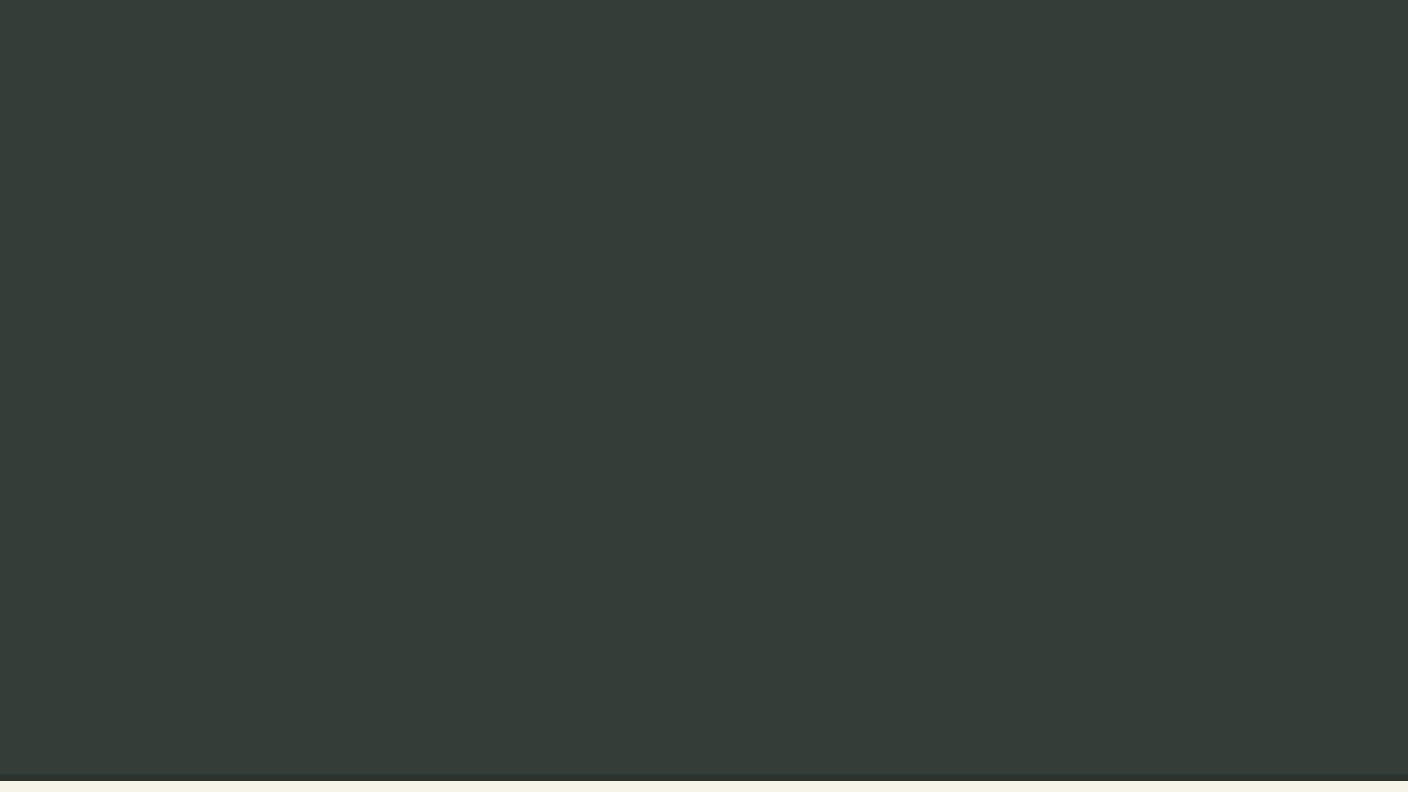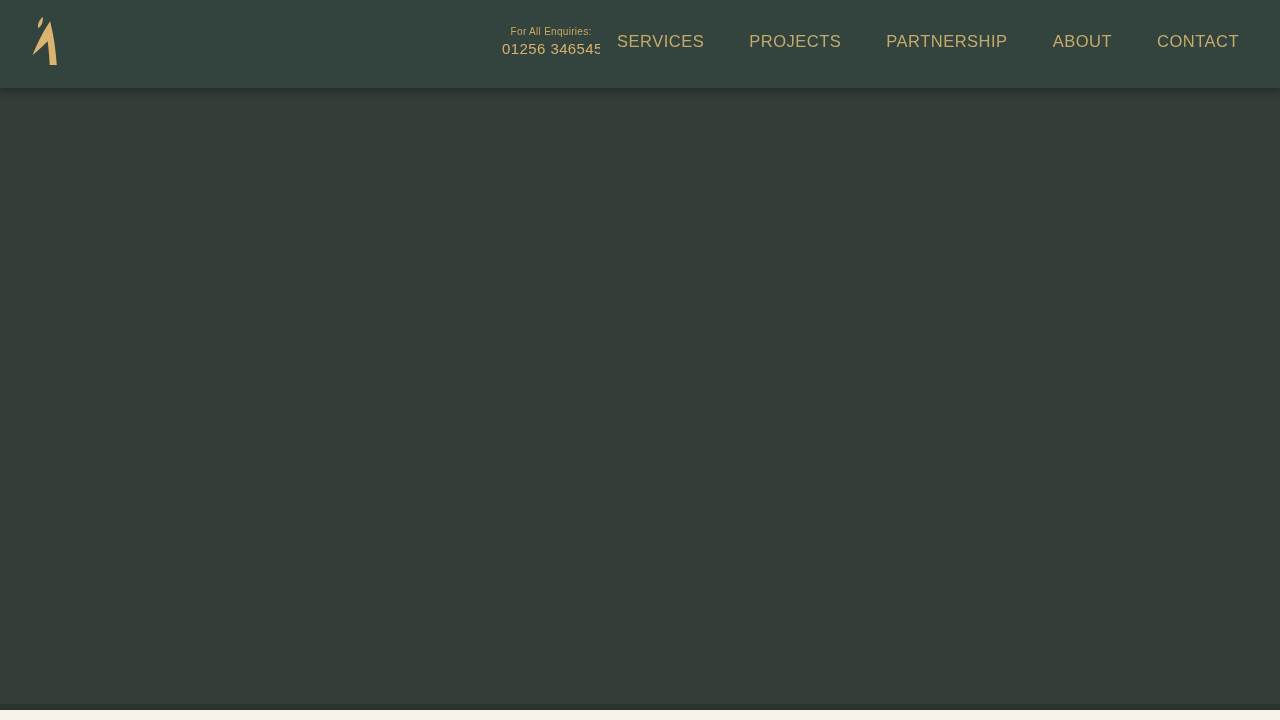--- a/index.html
+++ b/index.html
@@ -90,55 +90,19 @@
     flex: 0 0 10px;
     height: 10px;
     background: #f6f4e8;
   }
 </style>
 </head>
 <body>
 
 <div class="page">
 
-  <header class="site-header">
-
-    <a class="logo-link">
-      <span>
-        <svg width="34" height="48" viewBox="0 0 30 46" xmlns="http://www.w3.org/2000/svg" aria-hidden="true">
-          <g fill="#d9b46f">
-
-            <path d="M11,0 C7.8,2.6 5.6,6.6 6.6,10.8 C9.8,8.6 11.4,4.4 11,0 Z"></path>
-
-            <path d="M18,4
-                     C14.6,9.2 9.2,17 1.2,36.4
-                     C6.4,32.2 11.2,27.6 15.6,23.2
-                     C16.6,30.6 17.2,38.4 17.6,46
-                     L24.4,46
-                     C23.4,31.8 21.4,17.2 18,4 Z"></path>
-          </g>
-        </svg>
-      </span>
-    </a>
-
-    <div class="header-spacer"></div>
-
-    <a class="enquiries">
-      <div class="enquiries-label">For All Enquiries:</div>
-      <div class="enquiries-phone">01256 346545</div>
-    </a>
-
-    <nav class="main-nav">
-      <a class="nav-link">SERVICES</a>
-      <a class="nav-link">PROJECTS</a>
-      <a class="nav-link">PARTNERSHIP</a>
-      <a class="nav-link">ABOUT</a>
-      <a class="nav-link">CONTACT</a>
-    </nav>
-
-  </header>
 
   <main class="hero-section"></main>
 
   <div class="section-divider"></div>
   <div class="next-section-edge"></div>
 
 </div>
 
 </body></html>

